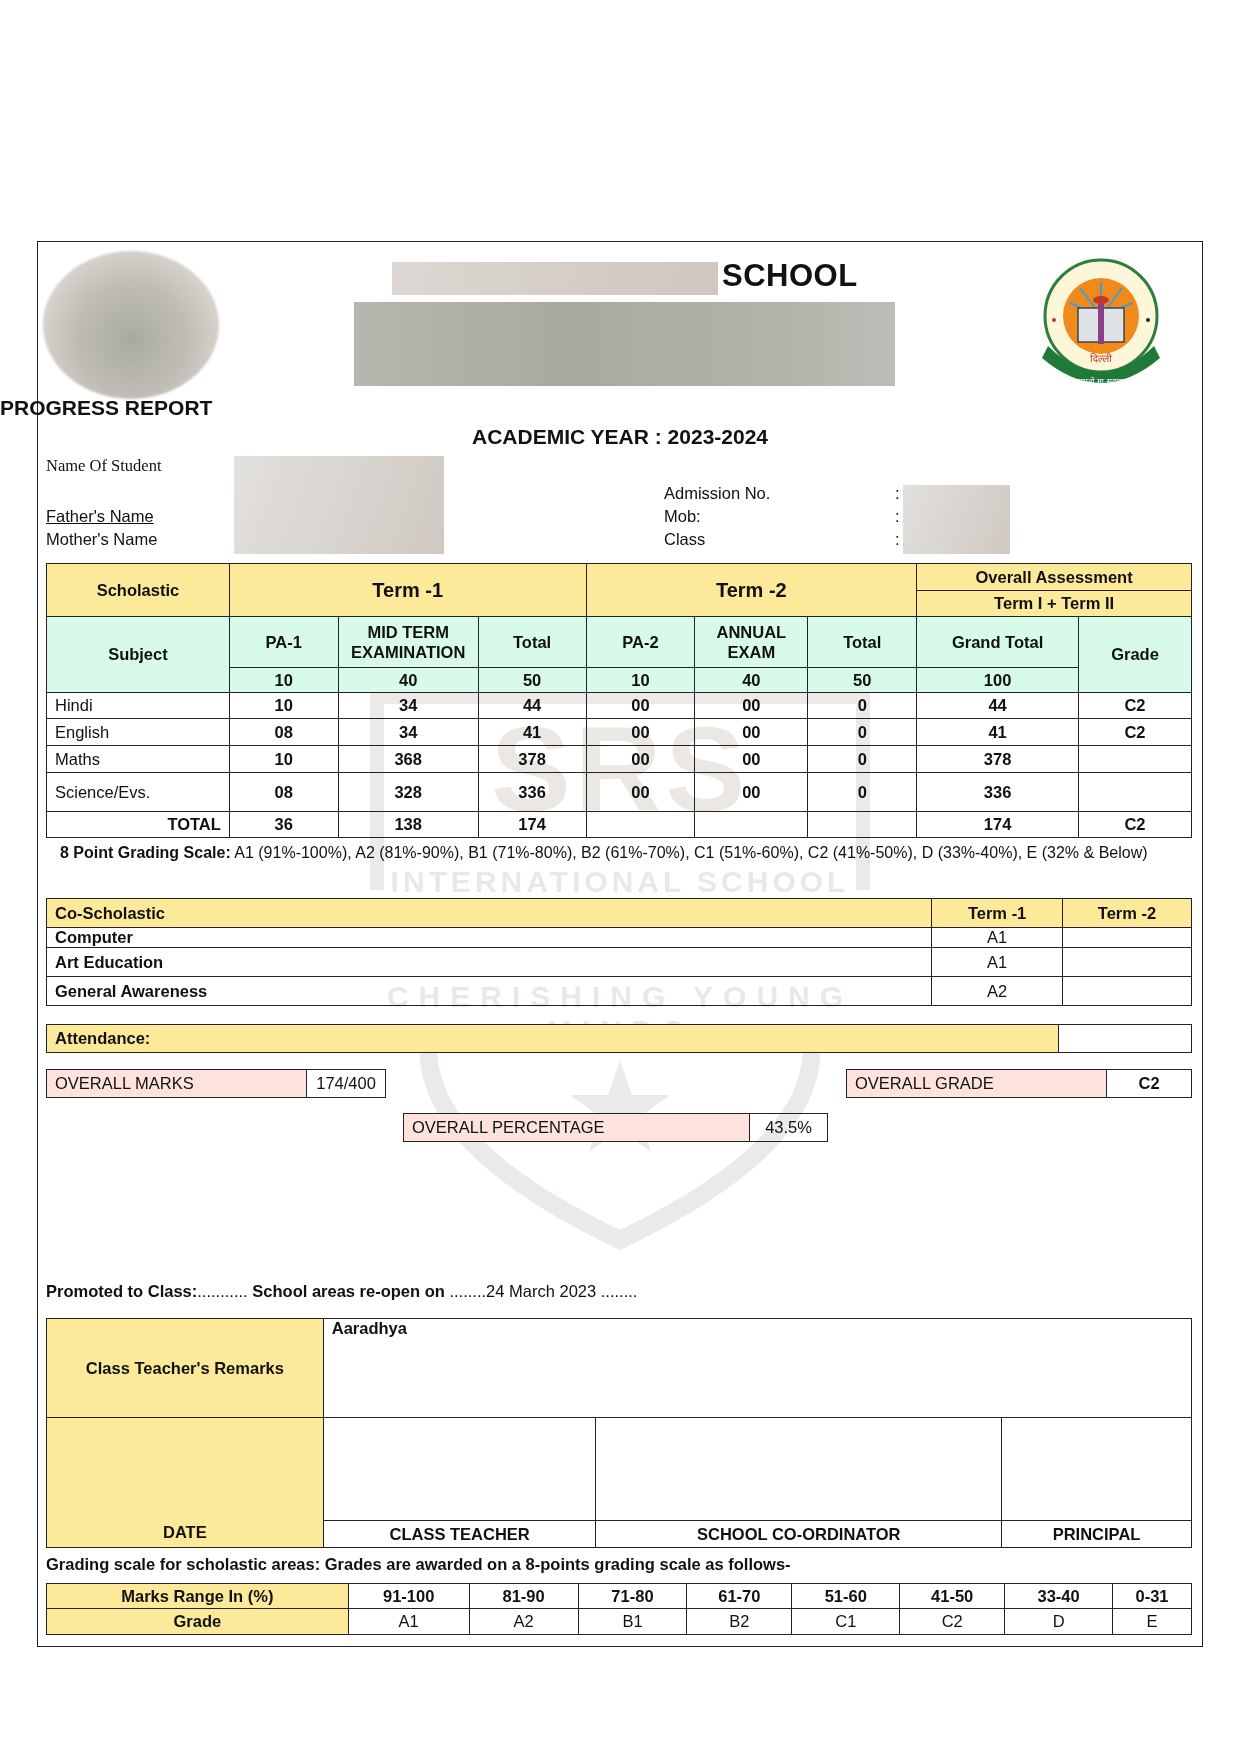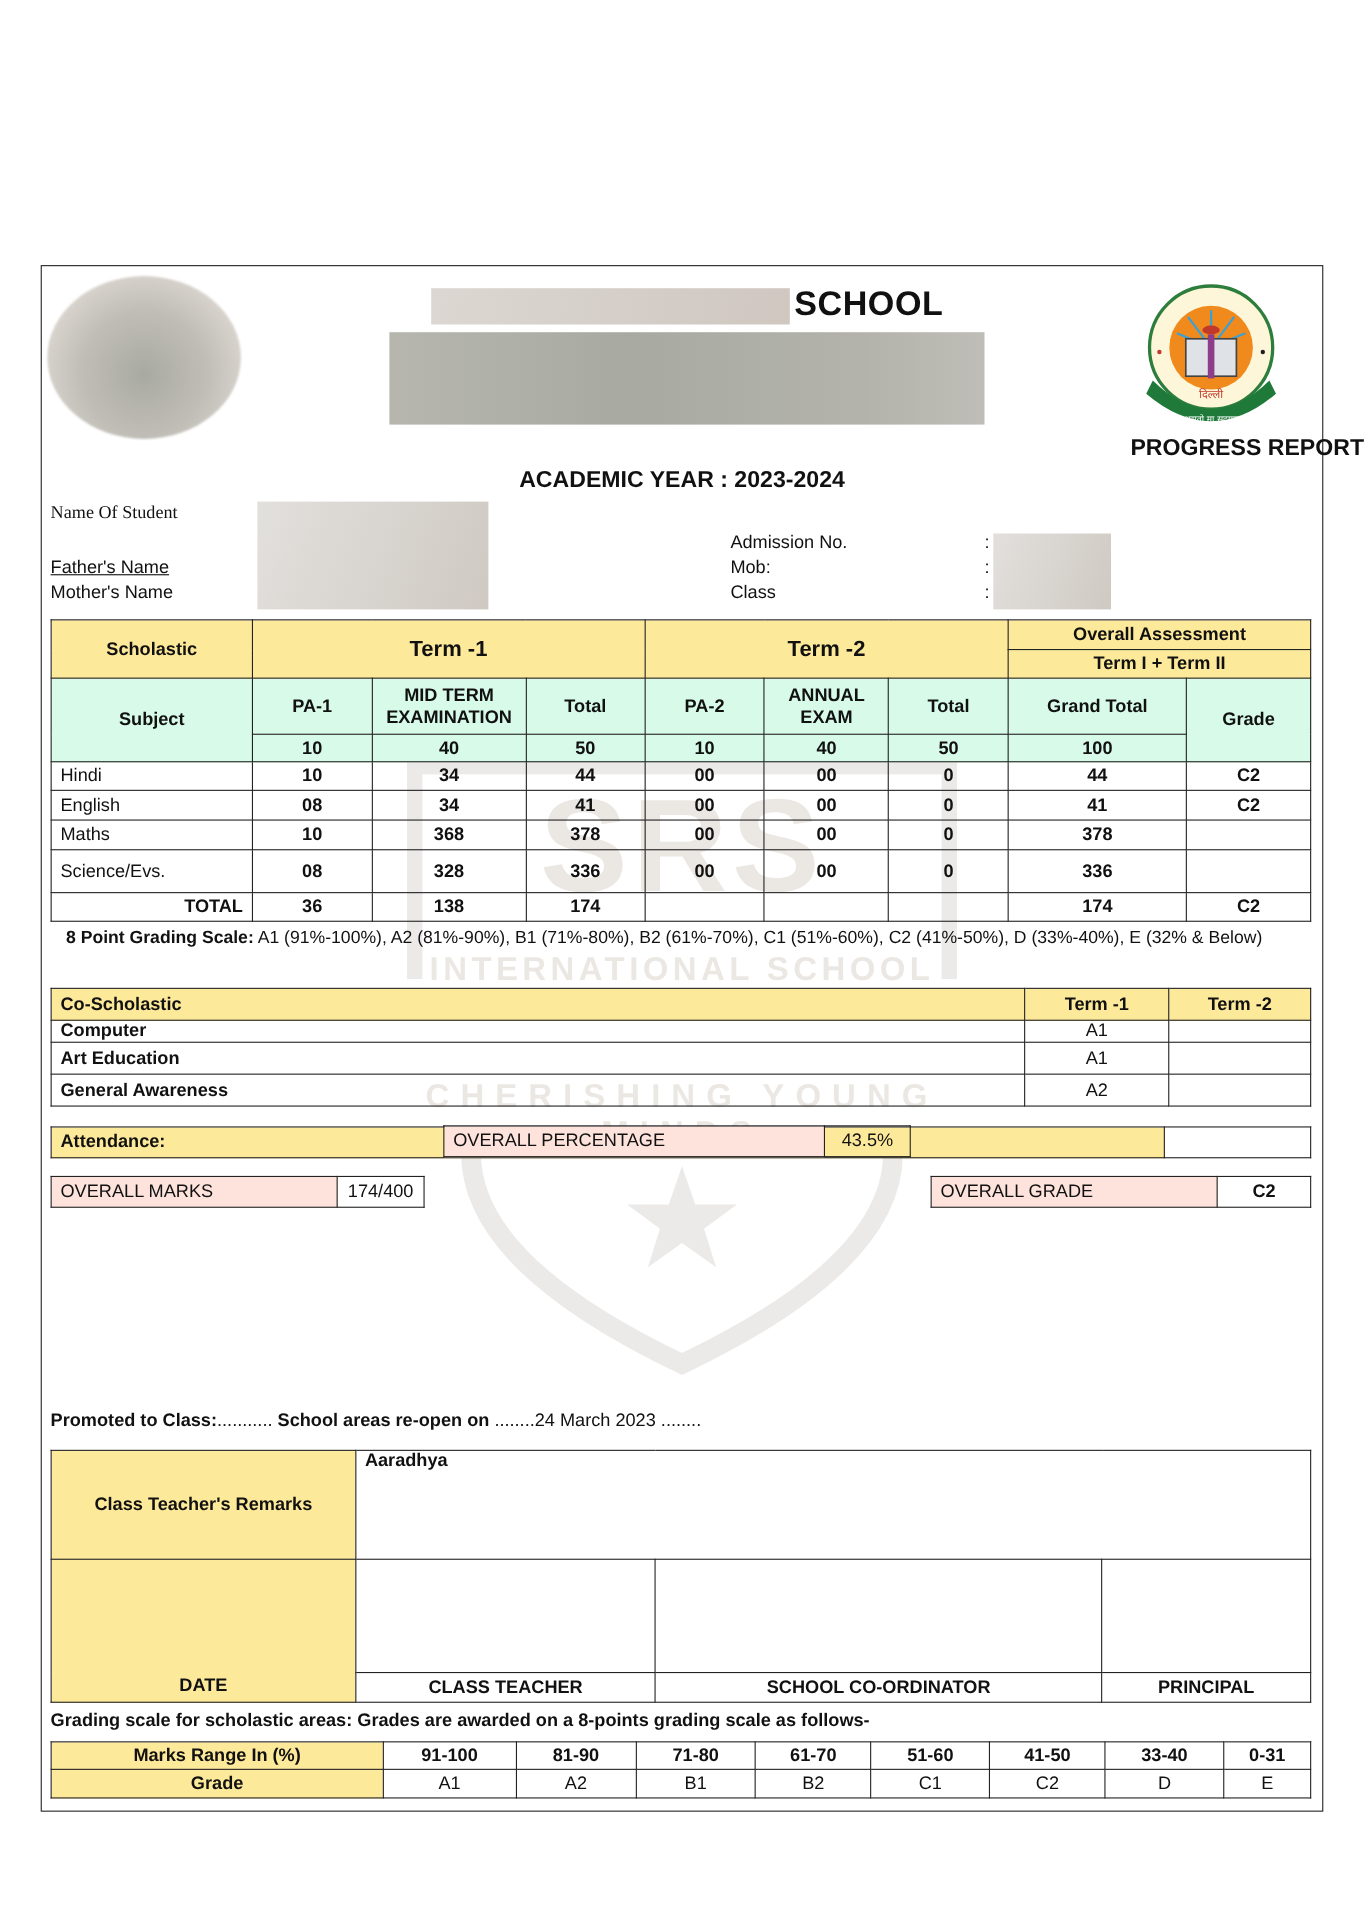--- a/index.html
+++ b/index.html
@@ -12,21 +12,21 @@
   .wm { left: 330px; top: 690px; width: 580px; height: 560px; pointer-events: none; opacity: 0.16; }
   .wm-shield { position:absolute; left: 40px; top: 0; width: 500px; height: 200px; border: 14px solid #8a7f78; border-bottom: none; }
   .wm-text { position:absolute; left: 0; width: 580px; text-align: center; color: #8a6f5a; font-weight: bold; letter-spacing: 4px; }
 
   .photo { left: 43px; top: 251px; width: 176px; height: 148px; border-radius: 50%;
            background: radial-gradient(ellipse at 50% 60%, #a8aaa2 0%, #c0bdb6 45%, #d9d4ce 75%, #e9e7e5 100%); filter: blur(1px); }
   .blur-block { background: linear-gradient(100deg, #dcd7d2, #cfc7c0); }
   .blur-addr { background: linear-gradient(90deg, #b6b6ae, #a8aaa1 40%, #b3b3ab 80%, #bfbdb7); }
 
   .school-word { left: 722px; top: 258px; font-size: 31px; font-weight: bold; letter-spacing: 0.5px; }
-  .title1 { left: 0; width: 1240px; top: 396px; text-align: right; font-size: 21px; font-weight: bold; }
+  .title1 { left: 0; width: 1240px; top: 396px; text-align: left; font-size: 21px; font-weight: bold; }
   .title2 { left: 0; width: 1240px; top: 425px; text-align: center; font-size: 21px; font-weight: bold; }
 
   .info-label { font-size: 16.5px; }
   .logo { left: 1040px; top: 258px; width: 122px; height: 140px; }
 
   table { border-collapse: collapse; position: absolute; }
   td { border: 1.5px solid #222; text-align: center; vertical-align: middle; font-size: 16.5px; }
   .y { background: #fde99a; }
   .g { background: #d7fbe8; }
   .p { background: #fde3dc; }
@@ -253,21 +253,21 @@
       <col style="width:261px">
       <col style="width:79px">
     </colgroup>
   <tbody>
       <tr style="height:28px">
     <td class="p l">OVERALL MARKS</td>
     <td>174/400</td>
   </tr>
 </tbody>
   </table>
-<table style="left:403px;top:1023px;width:425px;">
+<table style="left:403px;top:1113px;width:425px;">
   <colgroup>
       <col style="width:347px">
       <col style="width:78px">
     </colgroup>
   <tbody>
       <tr style="height:28px">
     <td class="p l">OVERALL PERCENTAGE</td>
     <td>43.5%</td>
   </tr>
 </tbody>

